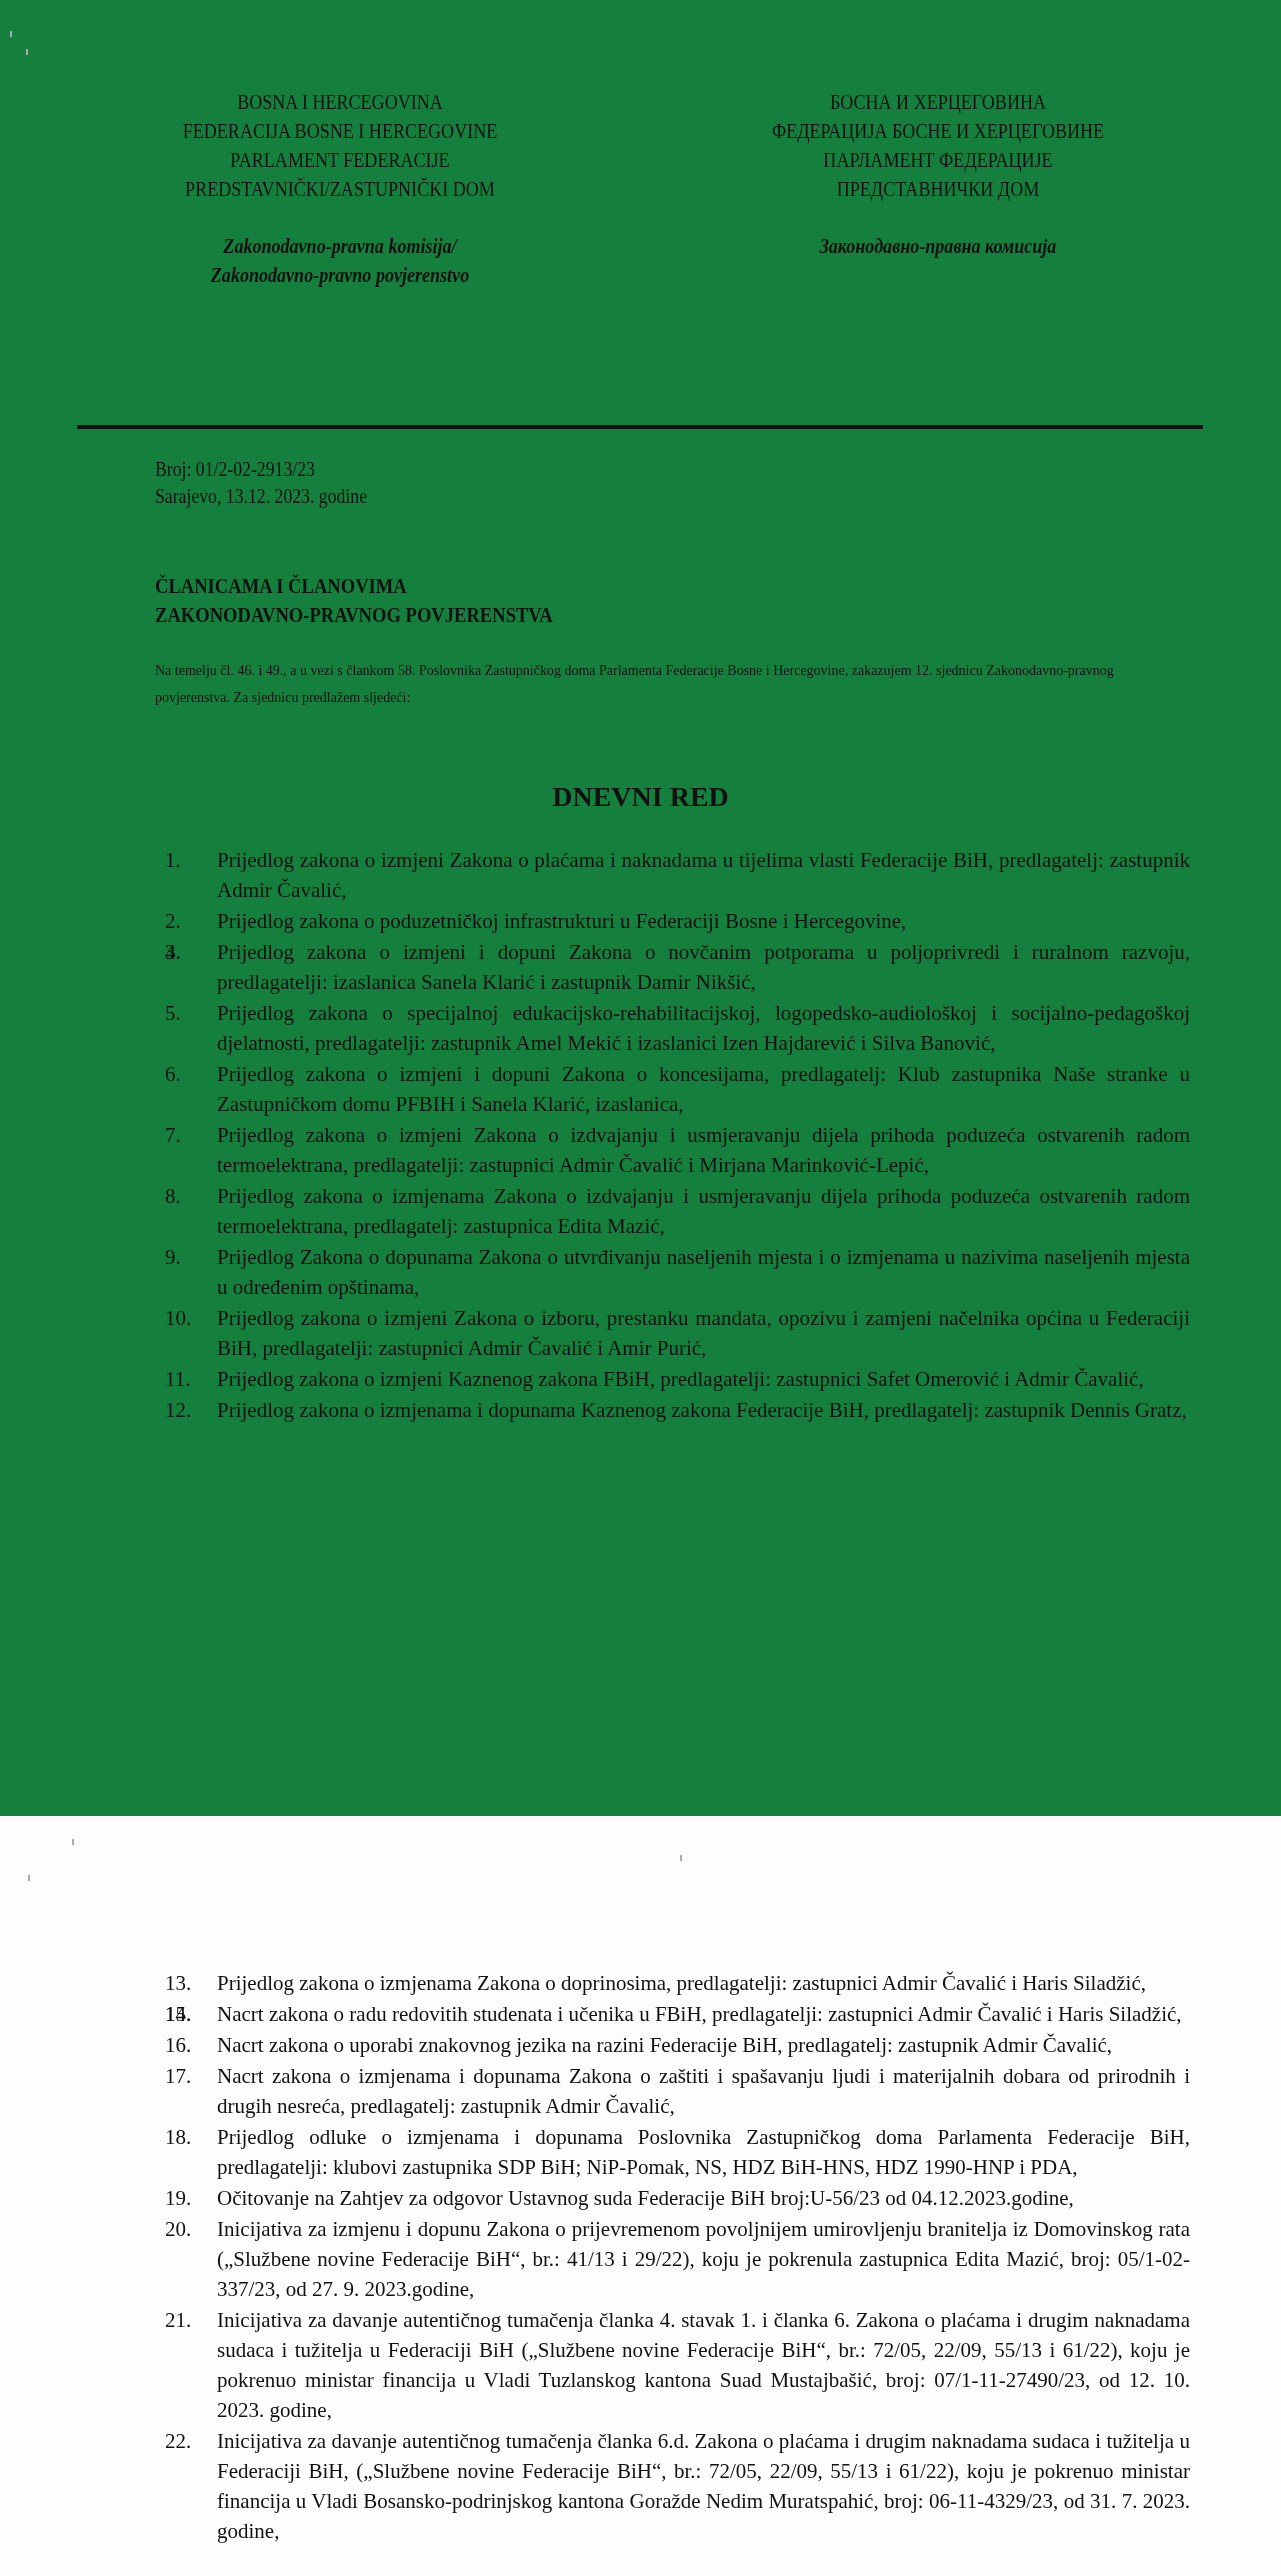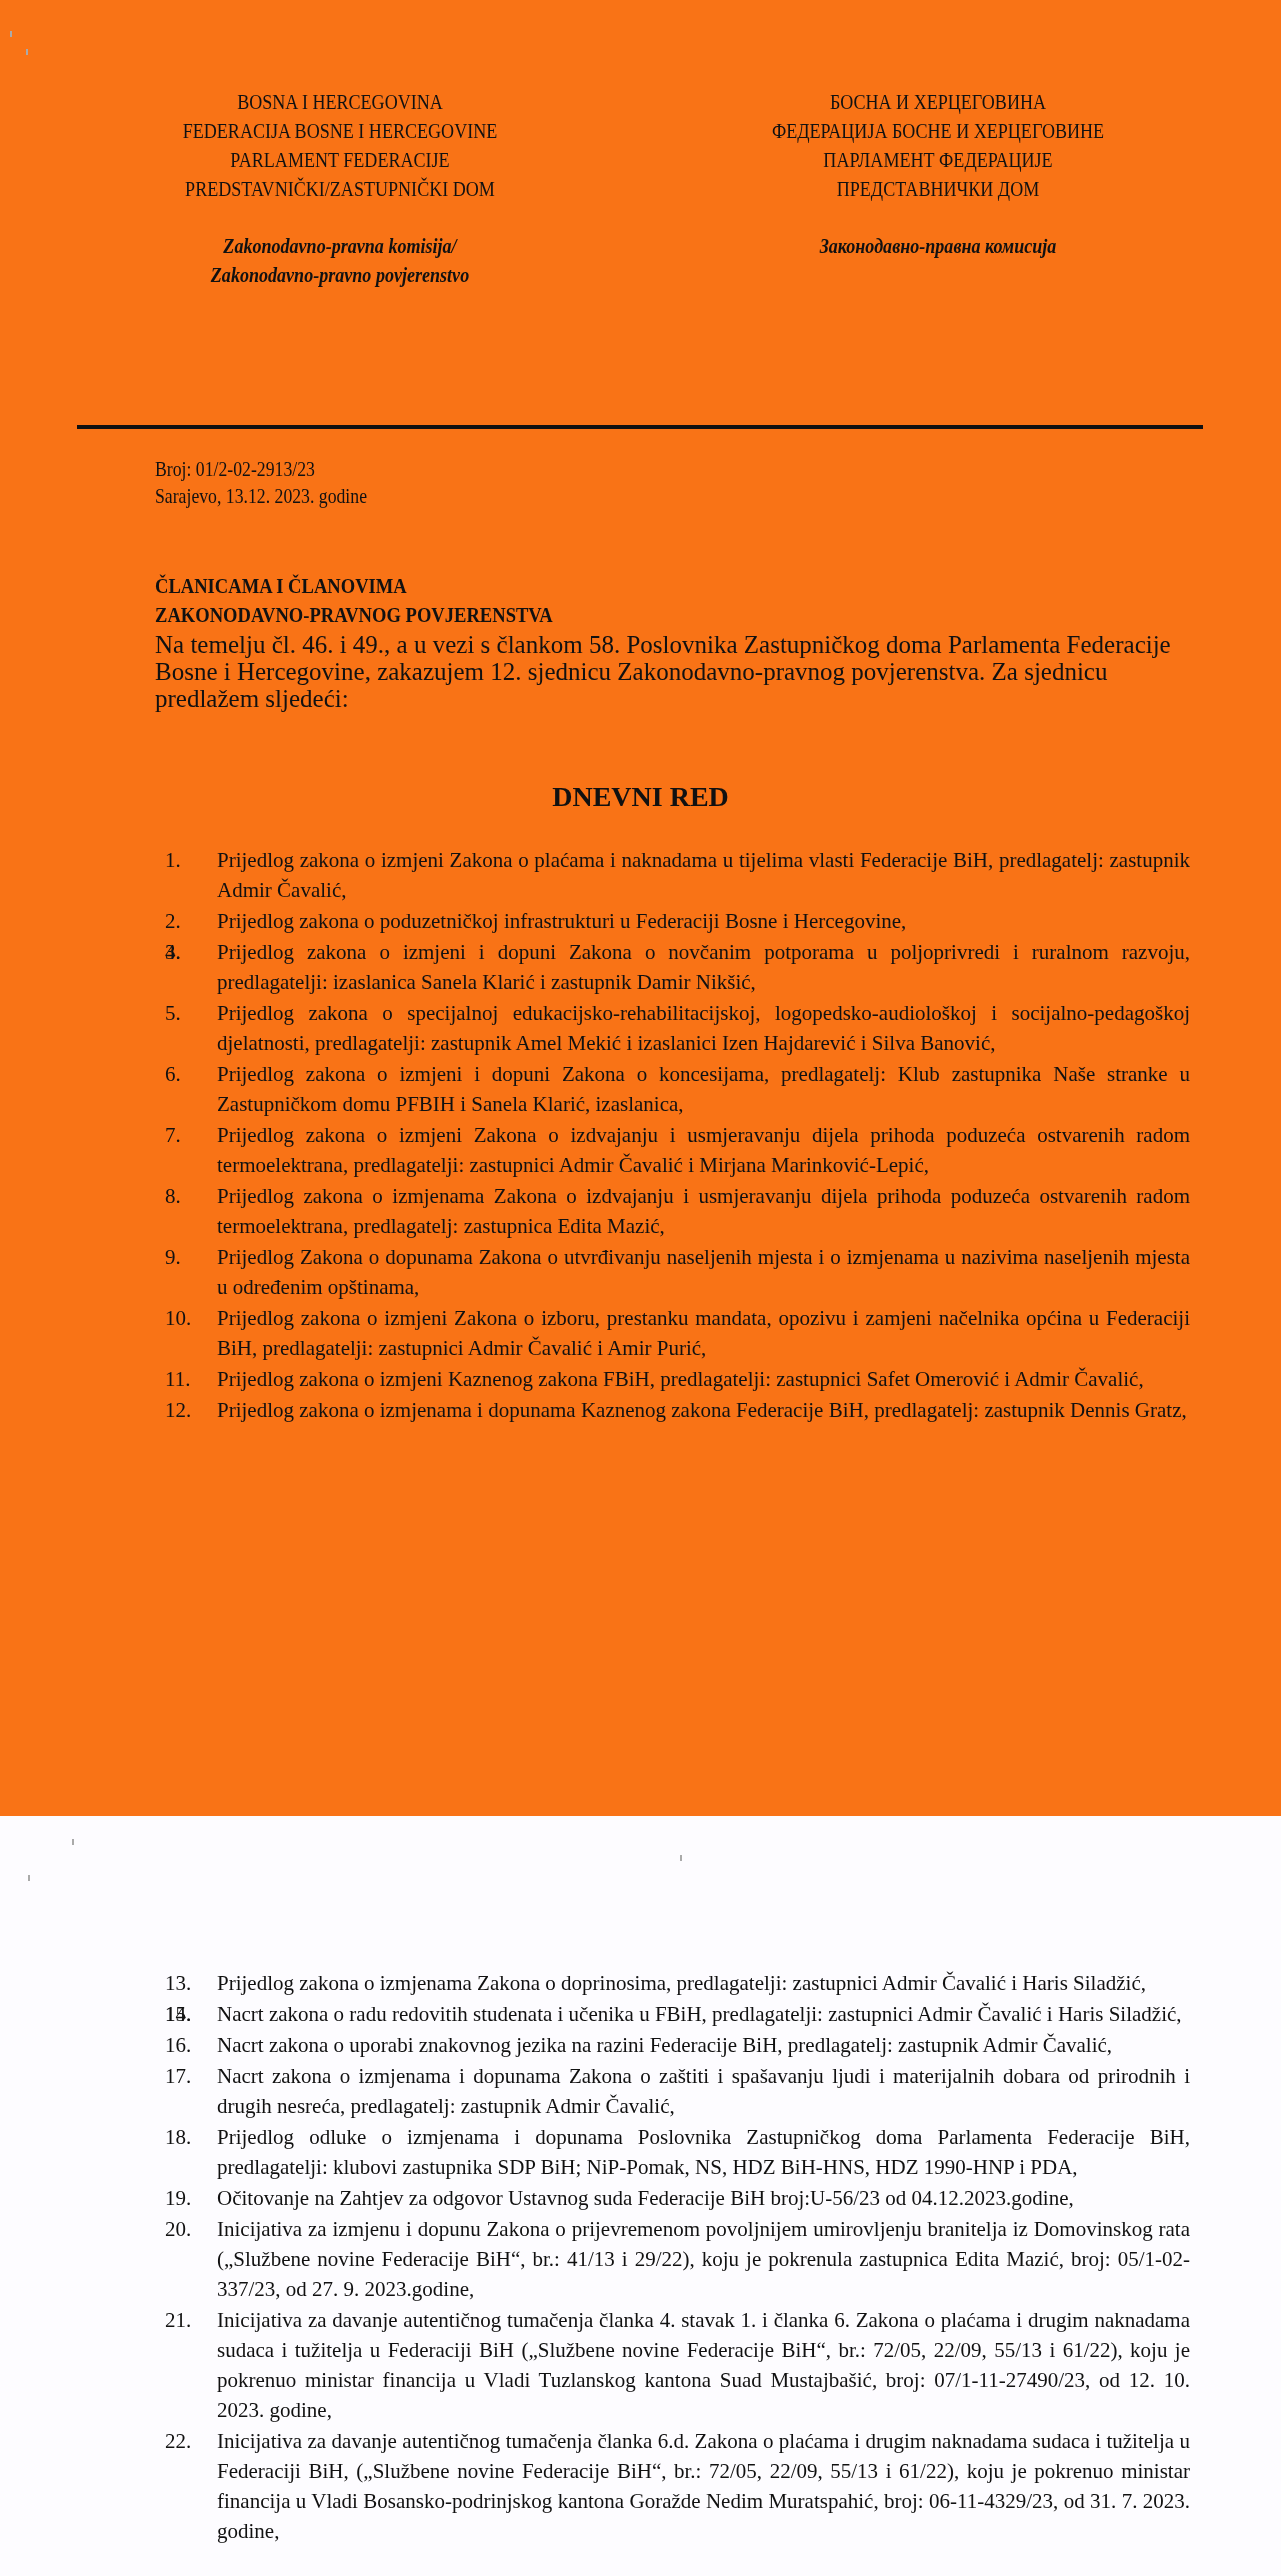--- a/index.html
+++ b/index.html
@@ -1,31 +1,31 @@
 <!DOCTYPE html>
 <html style="font-size:8.2px"><head>
 <meta charset="utf-8">
 <style>
   html, body { margin: 0; padding: 0; background: #ffffff; }
   body { width: 1281px; font-family: "Liberation Serif", serif; color: #111; }
-  .page { position: relative; width: 1281px; background: #f97316; }
+  .page { position: relative; width: 1281px; background: #15803d; }
   .page1 { height: 1816px; }
   .page2 { height: 1827px; background: #fdfcff; }
 
   .hdr { position: absolute; top: 88px; text-align: center; font-size: 21px; line-height: 29px; transform: scaleX(0.86); transform-origin: center top; }
   .hdr-left { left: 31px; width: 618px; }
   .hdr-right { left: 629px; width: 618px; }
   .hdr div { white-space: nowrap; }
   .hdr .sub { font-style: italic; font-weight: bold; margin-top: 28px; }
   .hdr .sub2 { font-style: italic; font-weight: bold; }
   .rule { position: absolute; left: 77px; width: 1126px; top: 425px; height: 4.1px; background: #111; }
 
   .meta { position: absolute; left: 155px; top: 456px; font-size: 20.6px; line-height: 27px; transform: scaleX(0.86); transform-origin: left top; }
   .addressee { position: absolute; left: 155px; top: 572px; font-size: 21.6px; line-height: 29px; font-weight: bold; transform: scaleX(0.86); transform-origin: left top; }
-  .intro { position: absolute; left: 155px; top: 631px; width: 1025px; font-size: 25px; line-height: 27px; }
+  .intro { position: absolute; left: 155px; top: 657px; width: 1025px; font-size: 14px; line-height: 27px; }
   .agenda-title { position: absolute; left: 0; width: 1281px; top: 781px; text-align: center; font-size: 28px; font-weight: bold; }
 
   .list { position: absolute; left: 165px; width: 1025px; font-size: 21px; line-height: 30px; margin: 0; padding: 0; list-style: none; }
   .list li { position: relative; padding-left: 52px; text-align: justify; margin-bottom: 1px; }
   .list li .num { position: absolute; left: 0; top: 0; }
   .list1 { top: 845px; }
   .list2 { top: 1968px; }
 
   .speck { position: absolute; width: 1.5px; height: 6.2px; background: #aaa; }
 </style>

